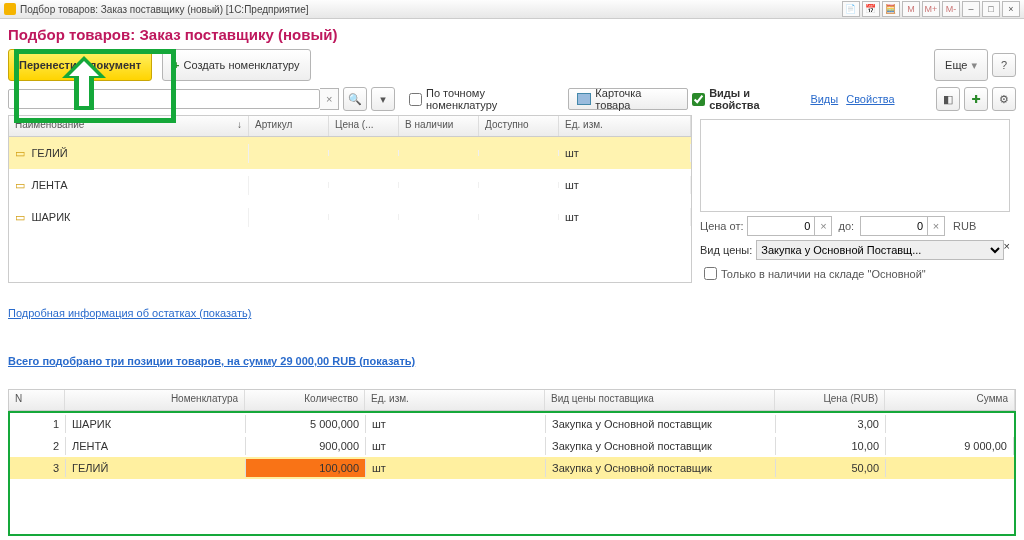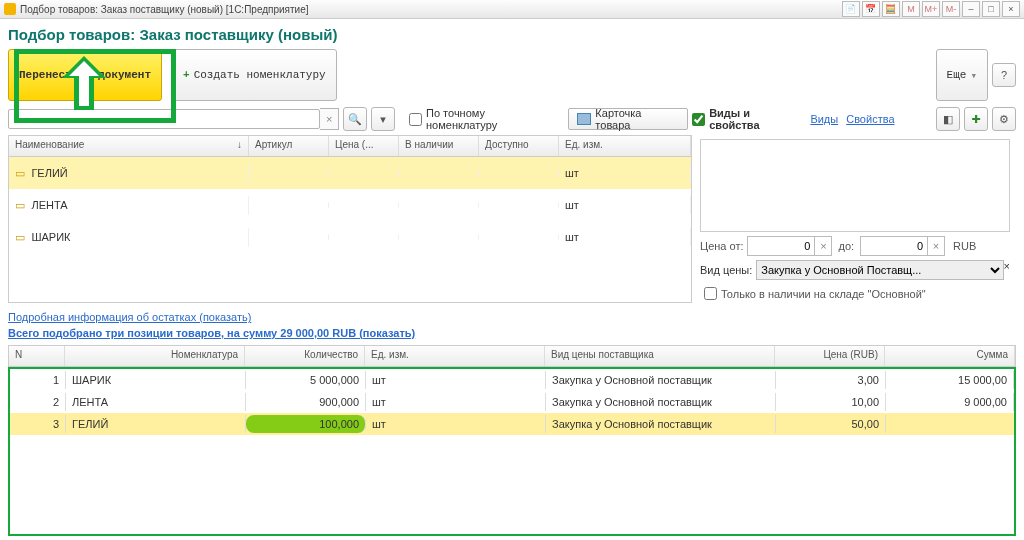--- a/index.html
+++ b/index.html
@@ -2,23 +2,23 @@
 <html><head>
 <meta charset="utf-8">
 <style>
   html,body{margin:0;padding:0;font-family:Arial,Helvetica,sans-serif;font-size:11px;color:#333;background:#f0f0f0;}
   .window{width:1024px;height:540px;background:#fff;box-sizing:border-box;position:relative;}
   .titlebar{height:18px;background:linear-gradient(#fdfdfd,#e7e7e7);display:flex;align-items:center;padding:0 4px;font-size:10px;color:#444;border-bottom:1px solid #ccc;}
   .titlebar .icon{width:12px;height:12px;background:#f5b400;border-radius:2px;margin-right:4px;}
   .titlebar .spacer{flex:1;}
   .titlebar .winbtn{width:16px;height:14px;border:1px solid #bbb;margin-left:2px;display:flex;align-items:center;justify-content:center;font-size:9px;background:#fafafa;color:#555;cursor:default;}
   .body{position:absolute;top:18px;bottom:0;left:0;right:0;padding:8px 8px 4px 8px;box-sizing:border-box;display:flex;flex-direction:column;}
-  h1{font-size:15px;font-weight:bold;margin:0 0 6px 0;color:#0f766e;}
+  h1{font-size:15px;font-weight:bold;margin:0 0 6px 0;color:#be185d;}
   .toolbar{display:flex;align-items:center;margin-bottom:6px;}
-  .btn{height:22px;border:1px solid #b5b5b5;border-radius:3px;background:linear-gradient(#fff,#eee);padding:14px 10px;display:flex;align-items:center;font-size:11px;color:#333;cursor:pointer;font-family:Liberation Mono, monospace;}
+  .btn{height:22px;border:1px solid #b5b5b5;border-radius:3px;background:linear-gradient(#fff,#eee);padding:4px 10px;display:flex;align-items:center;font-size:11px;color:#333;cursor:pointer;}
   .btn.yellow{background:linear-gradient(#fff36a,#ffd400);border-color:#c9a606;font-weight:bold;}
   .btn .add{color:#2a8a2a;font-weight:bold;margin-right:4px;}
   .toolbar .spacer{flex:1;}
   .smallbtn{width:22px;height:22px;border:1px solid #b5b5b5;border-radius:3px;background:linear-gradient(#fff,#eee);margin-left:4px;display:flex;align-items:center;justify-content:center;font-size:11px;color:#555;cursor:pointer;}
   .filterbar{display:flex;align-items:center;margin-bottom:4px;}
   .filterbar input[type=text]{height:20px;border:1px solid #b5b5b5;border-radius:2px;padding:0 4px;box-sizing:border-box;font-size:11px;}
   .filterbar .clr{width:18px;height:20px;border:1px solid #b5b5b5;border-left:none;background:#fafafa;display:flex;align-items:center;justify-content:center;color:#888;cursor:pointer;}
   .chk{display:flex;align-items:center;margin-left:10px;color:#333;}
   .chk input{margin-right:4px;}
   .linkbtn{height:20px;border:1px solid #b5b5b5;border-radius:2px;background:linear-gradient(#fff,#eee);padding:0 8px;display:flex;align-items:center;margin-left:10px;font-size:11px;}
@@ -38,28 +38,28 @@
   .rhead b{margin-right:8px;}
   .rhead a{color:#2a6bcc;text-decoration:underline;margin-right:8px;cursor:pointer;}
   .rgrid{flex:0 0 56px;}
   .rbody{flex:1;border:1px solid #ccc;margin-top:4px;}
   .pricebar{display:flex;align-items:center;margin-top:4px;font-size:11px;color:#555;}
   .pricebar input{width:58px;height:18px;border:1px solid #bbb;text-align:right;padding:0 4px;font-size:11px;}
   .pricebar .x{width:16px;height:18px;border:1px solid #bbb;border-left:none;display:flex;align-items:center;justify-content:center;color:#888;}
   .vidceny{display:flex;align-items:center;margin-top:4px;font-size:11px;}
   .vidceny select{height:20px;border:1px solid #bbb;font-size:11px;flex:1;}
   .stockchk{margin-top:4px;font-size:11px;color:#555;display:flex;align-items:center;}
-  .link{color:#2a6bcc;text-decoration:underline;cursor:pointer;font-size:11px;margin:2px 0;}
+  .link{color:#2a6bcc;text-decoration:underline;cursor:pointer;font-size:11px;margin:18px 0;}
   .bottomgrid{flex:1;border:2px solid #15a83a;box-sizing:border-box;display:flex;flex-direction:column;}
   .bhead{display:flex;background:linear-gradient(#fdfdfd,#ececec);height:20px;}
   .bhead .bc,.brow .bc{border-right:1px solid #ddd;padding:3px 6px;font-size:10px;color:#555;box-sizing:border-box;}
   .brow{display:flex;height:22px;align-items:center;}
   .brow .bc{font-size:11px;color:#333;}
   .brow.sel{background:#fff0a0;}
-  .brow.sel .qty{background:#84cc16;border-radius:8px;}
+  .brow.sel .qty{background:#f97316;}
   .num{text-align:right;}
   .arrowwrap{position:absolute;left:62px;top:56px;pointer-events:none;}
   .aw-head{width:0;height:0;border-left:22px solid transparent;border-right:22px solid transparent;border-bottom:22px solid #15a83a;}
   .aw-shaft{width:20px;height:32px;background:#15a83a;margin-left:12px;}
   .aw-headw{position:absolute;top:5px;left:7px;width:0;height:0;border-left:15px solid transparent;border-right:15px solid transparent;border-bottom:15px solid #fff;}
   .aw-shaftw{position:absolute;top:20px;left:17px;width:10px;height:30px;background:#fff;}
   .box{position:absolute;left:14px;top:49px;width:152px;height:64px;border:5px solid #15a83a;pointer-events:none;}
   .scroll-h{height:12px;border:1px solid #ddd;border-top:none;background:#f7f7f7;position:relative;}
   .scroll-h::after{content:"";position:absolute;left:2px;right:14px;top:2px;bottom:2px;background:#ddd;border-radius:3px;}
 </style>
@@ -211,21 +211,20 @@
     </div>
     <div class="bottomgrid">
       <div id="picked-rows">
           <div class="brow">
             <div class="bc num" style="width:56px;">1</div>
             <div class="bc" style="width:180px;">ШАРИК</div>
             <div class="bc num qty" style="width:120px;">5 000,000</div>
             <div class="bc" style="width:180px;">шт</div>
             <div class="bc" style="width:230px;">Закупка у Основной поставщик</div>
             <div class="bc num" style="width:110px;">3,00</div>
-            <div class="bc num" style="flex:1;">15 000,00</div>
           </div>
           <div class="brow">
             <div class="bc num" style="width:56px;">2</div>
             <div class="bc" style="width:180px;">ЛЕНТА</div>
             <div class="bc num qty" style="width:120px;">900,000</div>
             <div class="bc" style="width:180px;">шт</div>
             <div class="bc" style="width:230px;">Закупка у Основной поставщик</div>
             <div class="bc num" style="width:110px;">10,00</div>
             <div class="bc num" style="flex:1;">9 000,00</div>
           </div>

